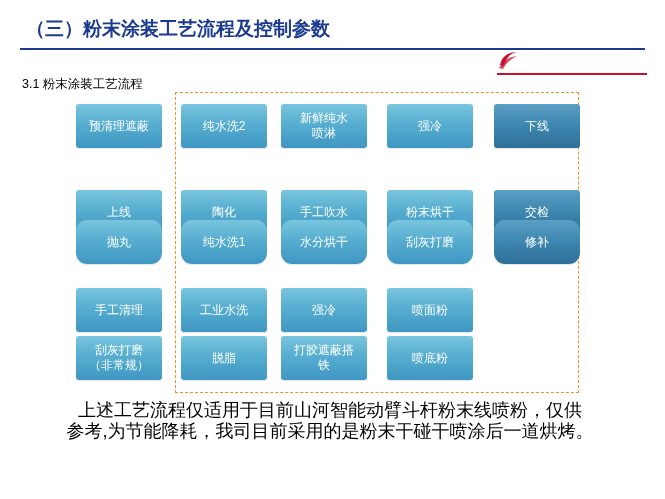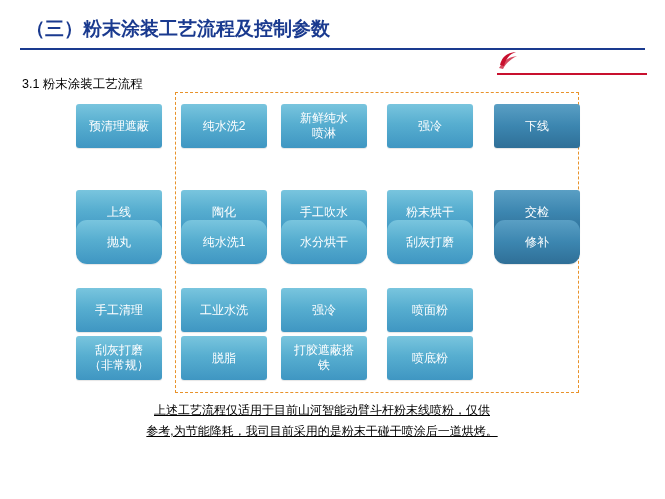--- a/index.html
+++ b/index.html
@@ -130,28 +130,27 @@
   .r3 { top: 184px; }
   .r4 { top: 232px; }
 
   .node.dark {
     background: linear-gradient(to bottom, #5a9fc4 0%, #3c86b0 50%, #2f6f97 100%);
   }
 
   
   .footnote {
     position: absolute;
-    left: 42px;
+    left: 50px;
     top: 400px;
     width: 560px;
-    font-size: 12px;
+    font-size: 18px;
     line-height: 21px;
     color: #000000;
     text-align: center;
-    text-decoration: underline;
   }
   .footnote div { white-space: nowrap; }
 </style>
 </head>
 <body>
 
 <div class="title">（三）粉末涂装工艺流程及控制参数</div>
 <div class="title-rule"></div>
 
 <div class="logo">

